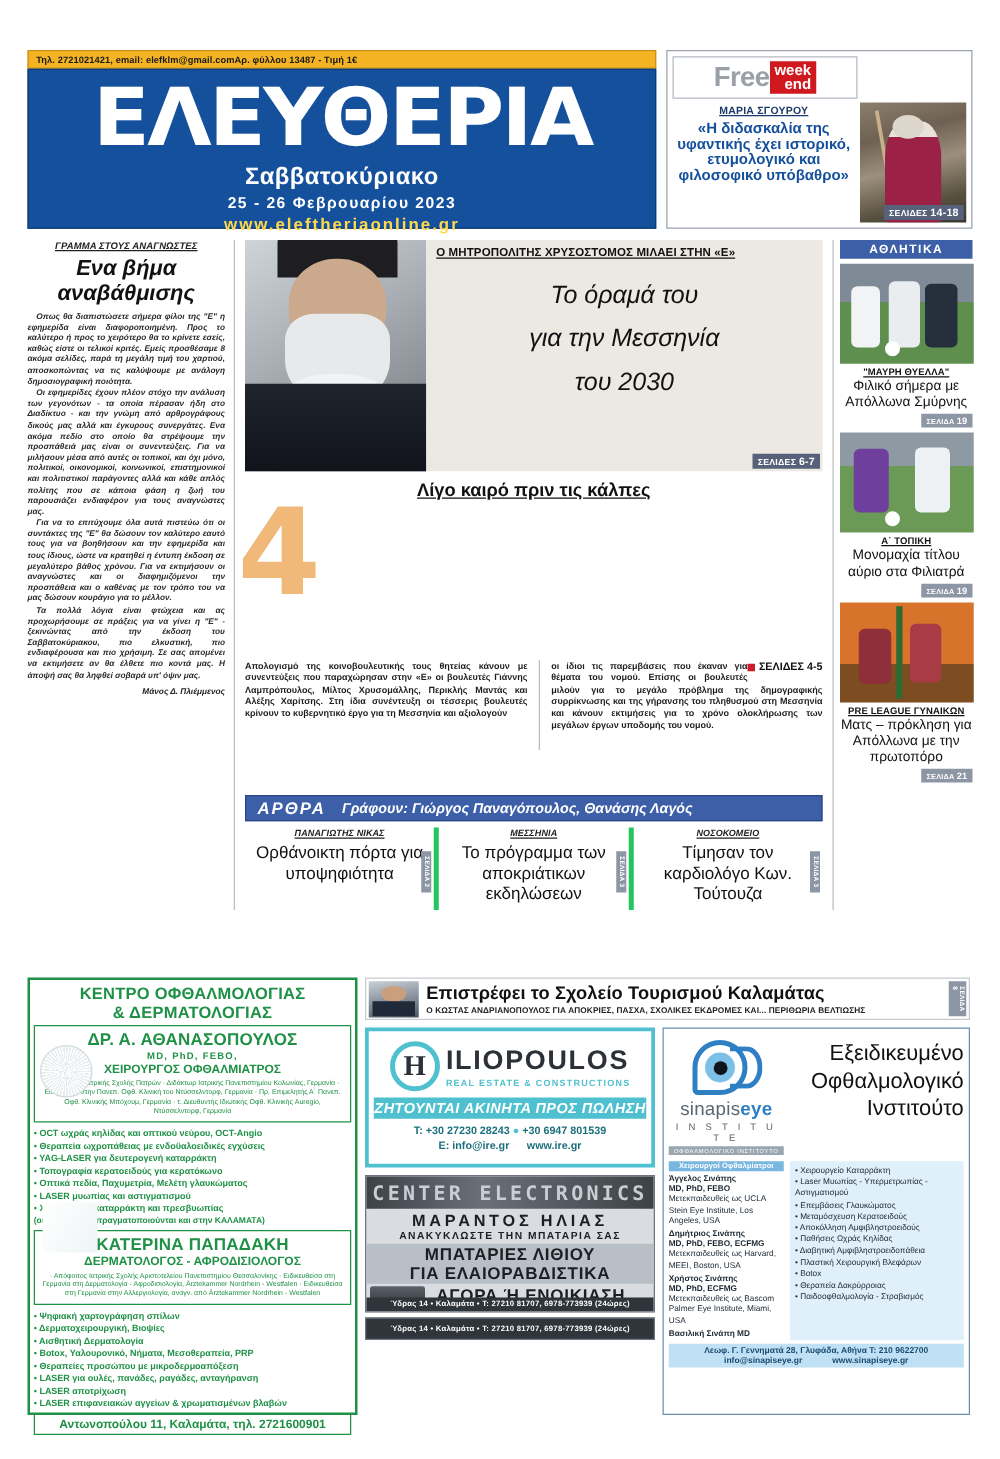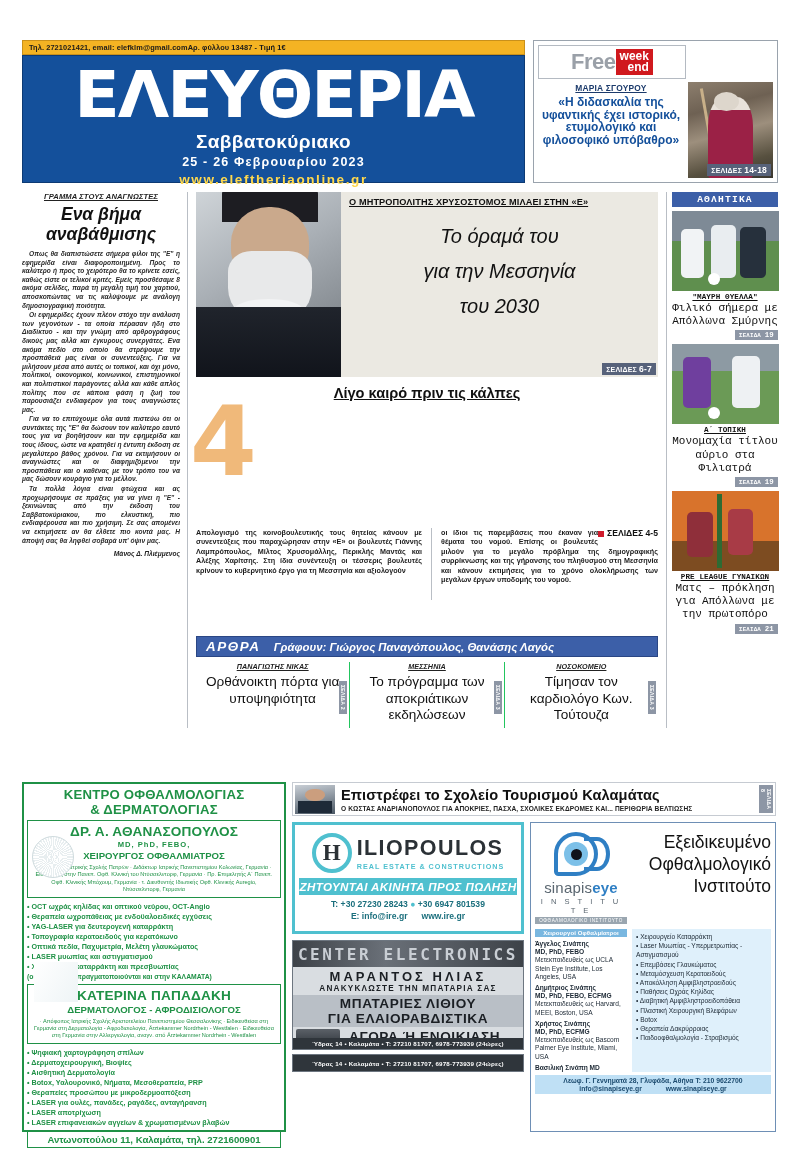--- a/index.html
+++ b/index.html
@@ -153,33 +153,33 @@
     display:flex; align-items:center; padding:0 9px; gap:13px;
   }
   .arthra-label { color:#fff; font-size:13.4px; font-weight:bold; font-style:italic; letter-spacing:1.6px; }
   .arthra-by { color:#fff; font-size:11.4px; font-weight:bold; font-style:italic; }
 
   
   .teasers {
     position:absolute; left:196px; top:662px; width:462px; height:66px; display:flex;
   }
   .teaser { flex:1; padding:0 7px; position:relative; text-align:center; }
-  .teaser + .teaser { border-left:1px solid #22c55e; }
+  .teaser + .teaser { border-left:4px solid #22c55e; }
   .t-kicker { font-size:7.2px; font-style:italic; font-weight:bold; color:#222;
               text-decoration:underline; letter-spacing:.1px; }
   .t-title { margin-top:3px; font-size:13.6px; color:#111; line-height:16.5px; }
   .t-badge {
     position:absolute; right:2px; bottom:14px; background:#8d96a5; color:#fff;
     font-size:5.2px; font-weight:bold; padding:4px 1px; letter-spacing:.2px;
     writing-mode:vertical-rl; text-orientation:mixed;
   }
 
   
   .sports { position:absolute; left:666px; top:192px; width:112px; height:536px;
-            border-left:1px solid #b9bec5; padding-left:5px;font-family:Liberation Mono, monospace; }
+            border-left:1px solid #b9bec5; padding-left:5px; }
   .sports-head {
     background:#3c5fa8; color:#fff; text-align:center; font-size:9.6px; font-weight:bold;
     letter-spacing:1.2px; padding:2px 0;
   }
   .sp-item { margin-top:4px; position:relative; }
   .sp-photo { width:107px; height:80px; overflow:hidden; position:relative; }
   .sp1 { background:linear-gradient(180deg,#7e8a96 0 38%, #5f8f4e 38% 100%); }
   .sp2 { background:linear-gradient(180deg,#8d9aa3 0 34%, #6b9a56 34% 100%); }
   .sp3 { background:linear-gradient(180deg,#d8732c 0 62%, #7d4c21 62% 100%); }
   .sp-photo .p1 { position:absolute; left:8%; top:22%; width:22%; height:62%;

